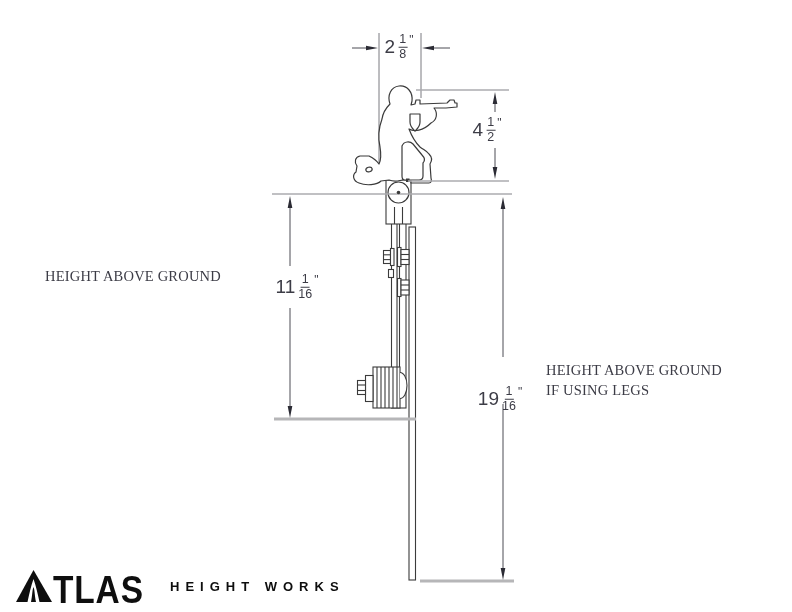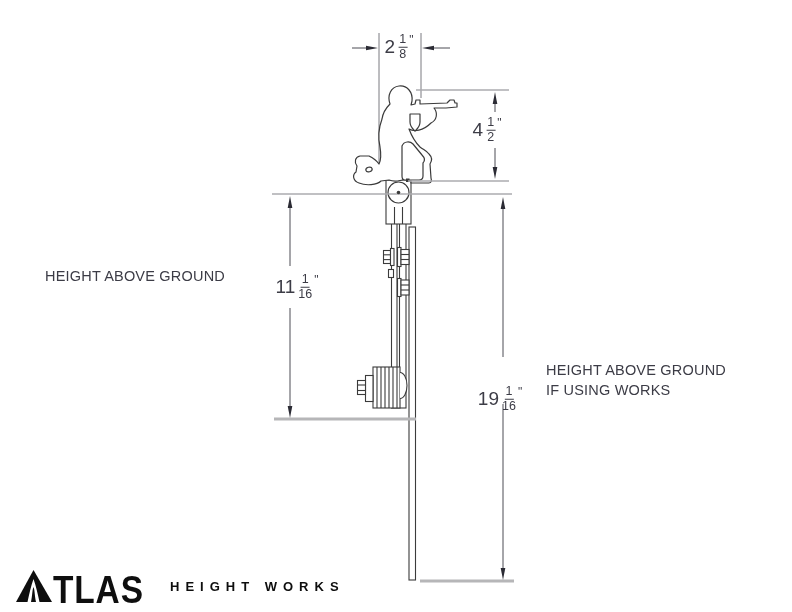--- a/index.html
+++ b/index.html
@@ -7,21 +7,21 @@
          font-family:"Liberation Sans", sans-serif;}
   svg{position:absolute;left:0;top:0;}
   .dim{position:absolute;transform:translate(-50%,-50%);display:flex;align-items:center;
        color:#3c3c46;white-space:nowrap;background:transparent;}
   .dim .whole{font-size:19px;}
   .frac{display:flex;flex-direction:column;align-items:center;margin-left:3px;
         font-size:12.5px;line-height:1.1;}
   .frac .num{border-bottom:1.2px solid #3c3c46;padding:0 1px;}
   .unit{font-size:12px;margin-left:2px;margin-top:-14px;}
   .note{position:absolute;font-size:14.5px;line-height:20px;color:#3c3c46;
-        letter-spacing:0.2px;white-space:nowrap;}
+        letter-spacing:0.2px;white-space:nowrap;font-family:Liberation Serif, serif;}
   .logo-rest{position:absolute;left:53px;top:571px;font-size:38px;line-height:1;
              font-weight:700;color:#0e0e0e;letter-spacing:1px;
              transform:scaleX(0.88);transform-origin:left top;}
   .logo-tagline{position:absolute;left:170px;top:579px;font-size:13px;font-weight:700;
                 color:#0e0e0e;letter-spacing:6px;white-space:nowrap;}
 </style>
 </head>
 <body>
 
 <div id="stage">
@@ -209,19 +209,19 @@
     </span>
     <span class="unit">"</span>
   </div>
 
   <div class="note" style="left:45px;top:266px;">
     <div>HEIGHT ABOVE GROUND</div>
   </div>
 
   <div class="note" style="left:546px;top:360px;">
     <div>HEIGHT ABOVE GROUND</div>
-    <div>IF USING WORKS</div>
+    <div>IF USING LEGS</div>
   </div>
 
   <div class="logo-rest">TLAS</div>
   <div class="logo-tagline">HEIGHT WORKS</div>
 
 </div>
 
 </body></html>

